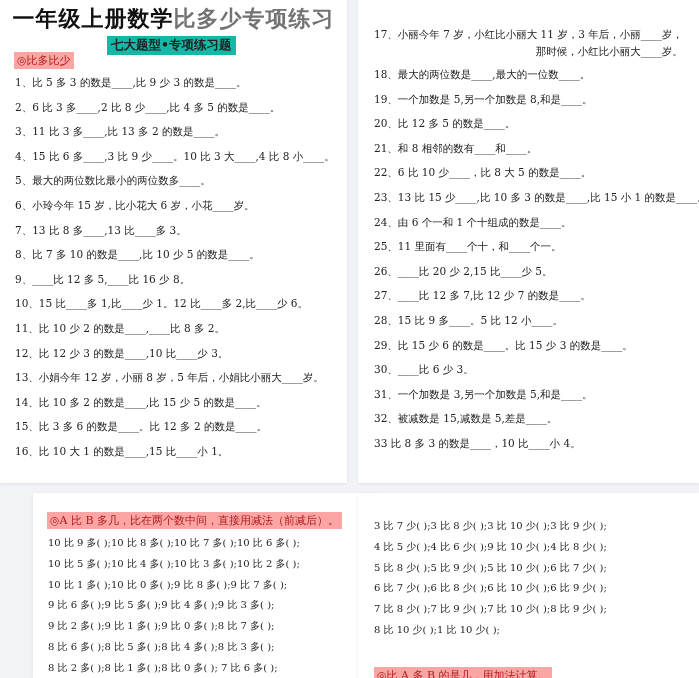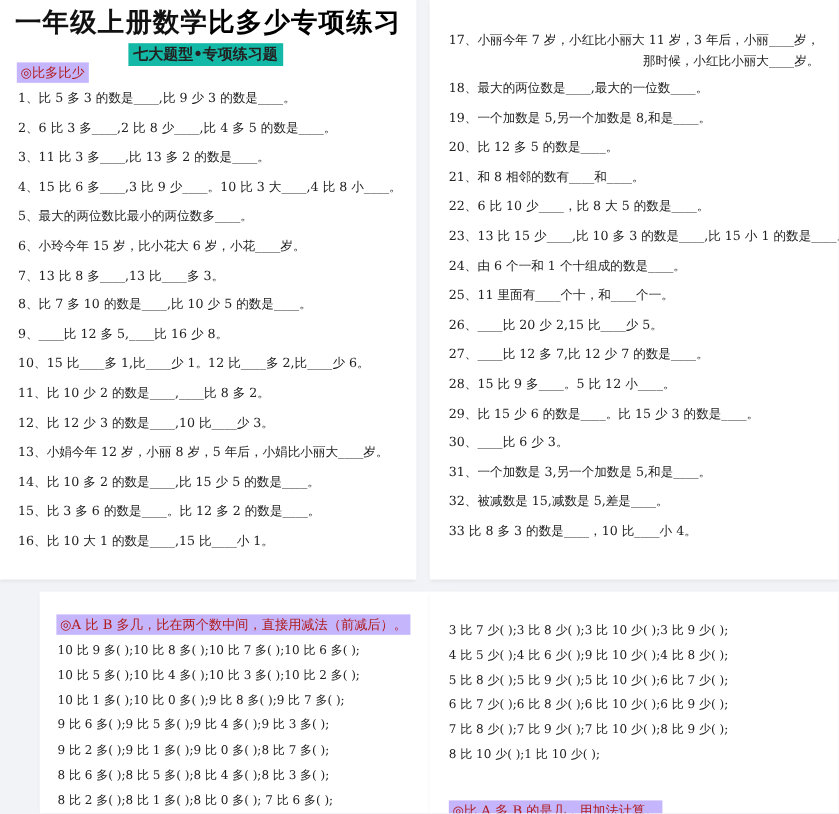--- a/index.html
+++ b/index.html
@@ -18,28 +18,28 @@
   #p1 { left: 0; top: 0; width: 347px; height: 483px; }
   #p2 { left: 358px; top: 0; width: 341px; height: 483px; }
   #p3 { left: 0; top: 493px; width: 347px; height: 185px; margin-left: 33px; }
   #p4 { left: 358px; top: 493px; width: 341px; height: 185px; }
 
   .title {
     position: absolute; left: 0; top: 4px; width: 347px; text-align: center;
     font-size: 22px; font-weight: bold; letter-spacing: 1px; color: #111;
     white-space: nowrap;
   }
-  .title .hl { color: #000000; }
+  .title .hl { color: #737373; }
   .subtitle {
     position: absolute; left: 107px; top: 36px;
     background: #14b8a6; padding: 1px 4px;
     font-size: 12.5px; font-weight: bold; color: #222; white-space: nowrap;
   }
   .section-tag {
-    display: inline-block; background: #c4b5fd; color: #b01c1c;
+    display: inline-block; background: #fca5a5; color: #b01c1c;
     font-size: 11px; padding: 1px 3px; white-space: nowrap;
   }
   #p1 .section-tag { position: absolute; left: 14px; top: 52px; }
   .qlist { position: absolute; margin: 0; padding: 0; list-style: none; }
   .qlist li {
     font-size: 10.5px; line-height: 24.6px; white-space: nowrap; color: #222;
   }
   #p1 .qlist { left: 15px; top: 70px; }
   #p2 .qlist { left: 16px; top: 62px; }
   #p2 .q17 {

